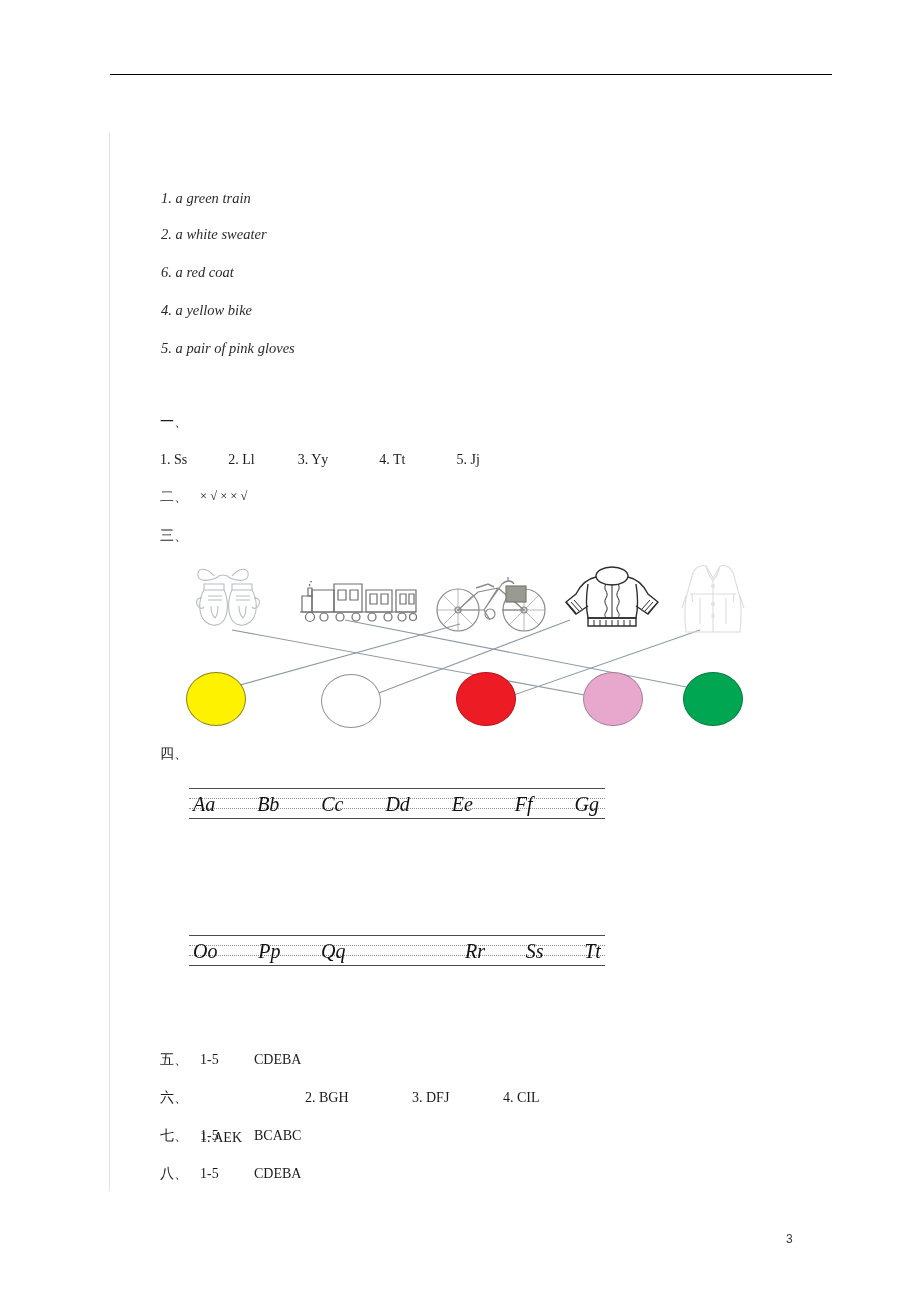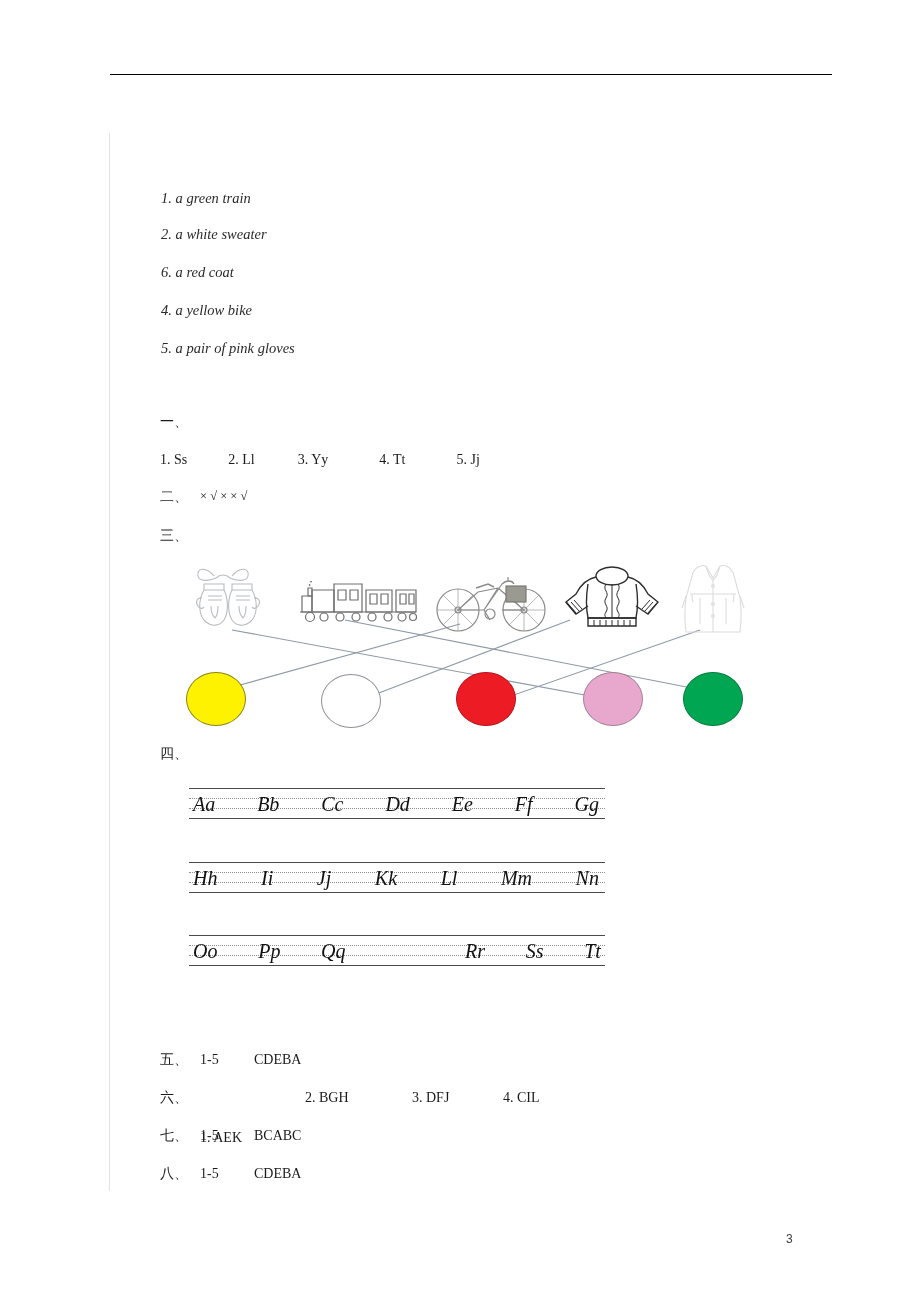--- a/index.html
+++ b/index.html
@@ -243,35 +243,20 @@
       <span>Aa</span>
       <span>Bb</span>
       <span>Cc</span>
       <span>Dd</span>
       <span>Ee</span>
       <span>Ff</span>
       <span>Gg</span>
     </div>
   </div>
 
-  <div class="hw-row" style="top:862px">
-    <div class="guide solid" style="top:0"></div>
-    <div class="guide dotted" style="top:10px"></div>
-    <div class="guide dotted" style="top:20px"></div>
-    <div class="guide solid" style="top:30px"></div>
-    <div class="letters">
-      <span>Hh</span>
-      <span>Ii</span>
-      <span>Jj</span>
-      <span>Kk</span>
-      <span>Ll</span>
-      <span>Mm</span>
-      <span>Nn</span>
-    </div>
-  </div>
 
   <div class="hw-row narrow" style="top:935px">
     <div class="guide solid" style="top:0"></div>
     <div class="guide dotted" style="top:10px"></div>
     <div class="guide dotted" style="top:20px"></div>
     <div class="guide solid" style="top:30px"></div>
     <div class="letters">
       <span>Oo</span>
       <span>Pp</span>
       <span>Qq</span>

